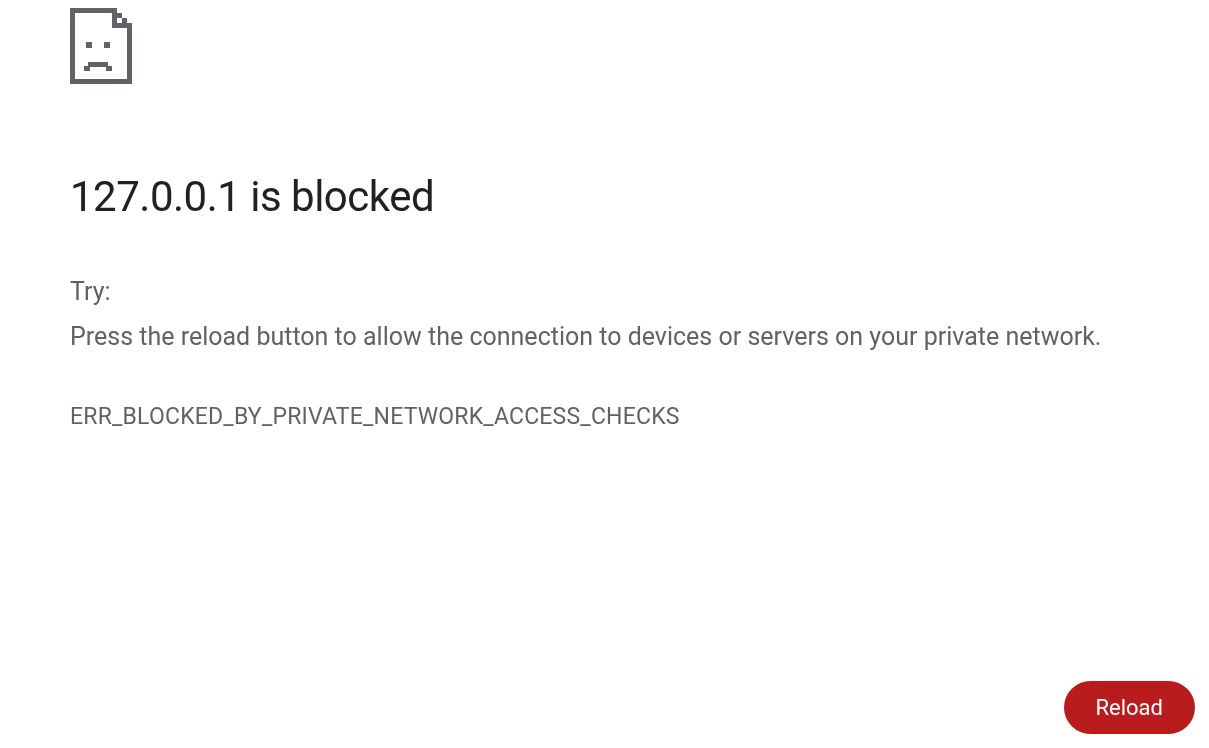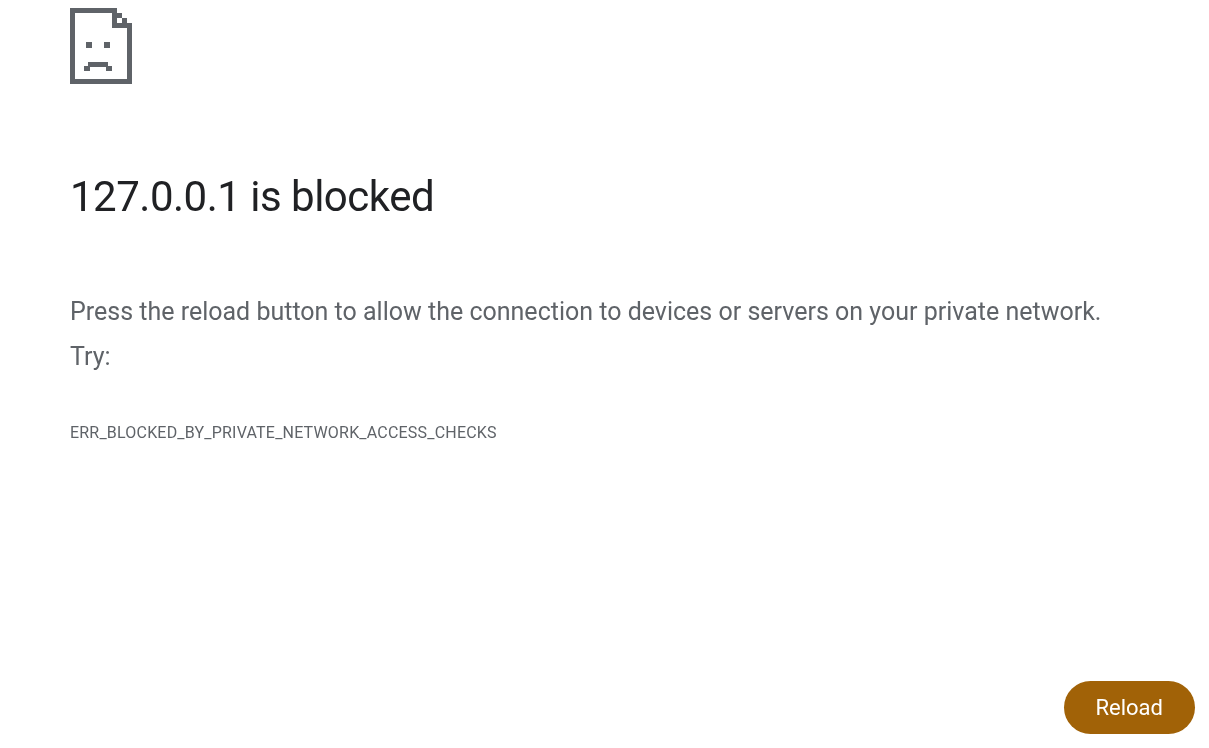--- a/index.html
+++ b/index.html
@@ -24,48 +24,48 @@
     .sad-file-icon {
       width: 62px;
       height: 76px;
       display: block;
     }
     h1.title {
       font-size: 42px;
       font-weight: 400;
       color: #202124;
       line-height: 1.2;
-      margin-bottom: 68px;
+      margin-bottom: 48px;
       letter-spacing: -0.5px;
     }
     p.desc {
       font-size: 25px;
       font-weight: 400;
       color: #5f6368;
       line-height: 1.75;
       margin-bottom: 44px;
     }
     .try-block {
       font-size: 25px;
       font-weight: 400;
       color: #5f6368;
       line-height: 1.78;
       margin-bottom: 44px;
     }
     .error-code {
-      font-size: 16px;
+      font-size: 23px;
       font-weight: 400;
       color: #5f6368;
       letter-spacing: 0.2px;
     }
     .reload-btn {
       position: absolute;
       right: 14px;
       bottom: 14px;
-      background: #a16207;
+      background: #b91c1c;
       color: #ffffff;
       border: none;
       font-size: 22px;
       font-weight: 400;
       padding: 14px 32px;
       border-radius: 30px;
       cursor: pointer;
       font-family: inherit;
     }
   </style>
@@ -94,21 +94,21 @@
       <rect x="18" y="54" width="20" height="5" fill="#5f6368"></rect>
       <rect x="14" y="58" width="6" height="5" fill="#5f6368"></rect>
       <rect x="36" y="58" width="6" height="5" fill="#5f6368"></rect>
     </svg>
   </div>
 
   <h1 class="title">127.0.0.1 is blocked</h1>
 
 
   <div class="try-block">
+    <div>Try:</div>
     <div>Press the reload button to allow the connection to devices or servers on your private network.</div>
-    <div>Try:</div>
   </div>
 
   <div class="error-code">ERR_BLOCKED_BY_PRIVATE_NETWORK_ACCESS_CHECKS</div>
 
 </div>
 
 <button class="reload-btn">Reload</button>
 
 </body></html>

